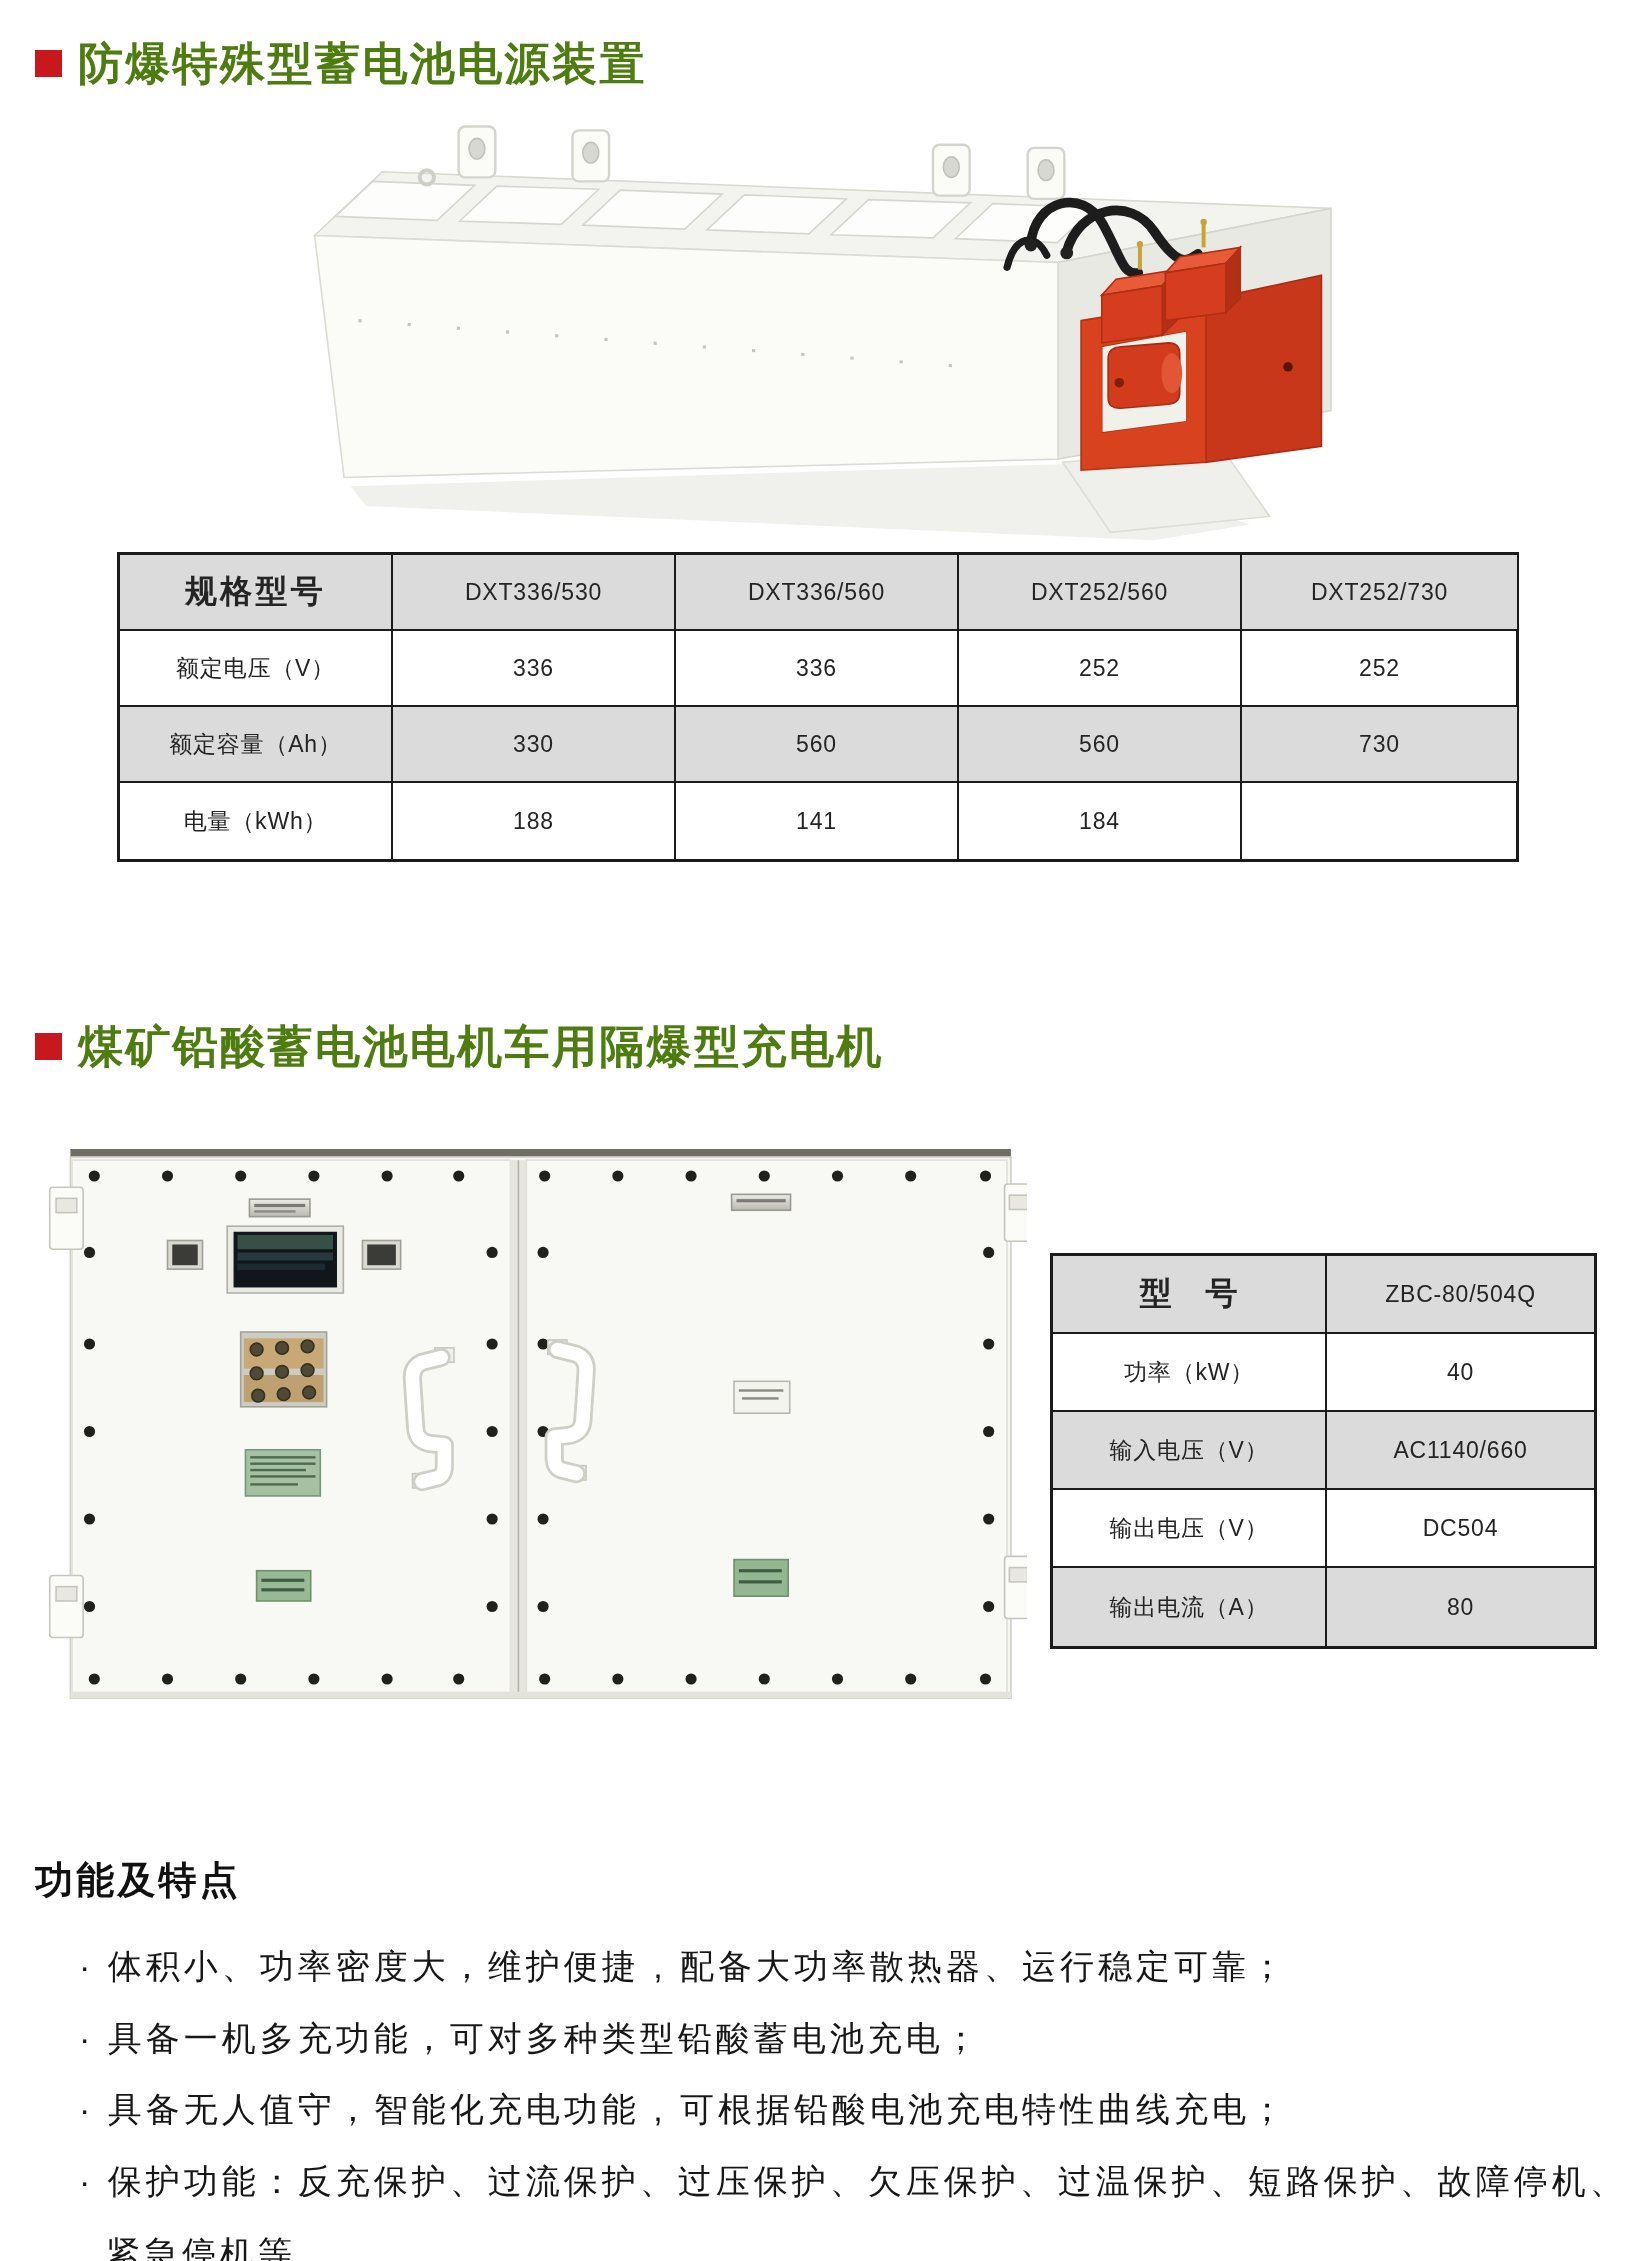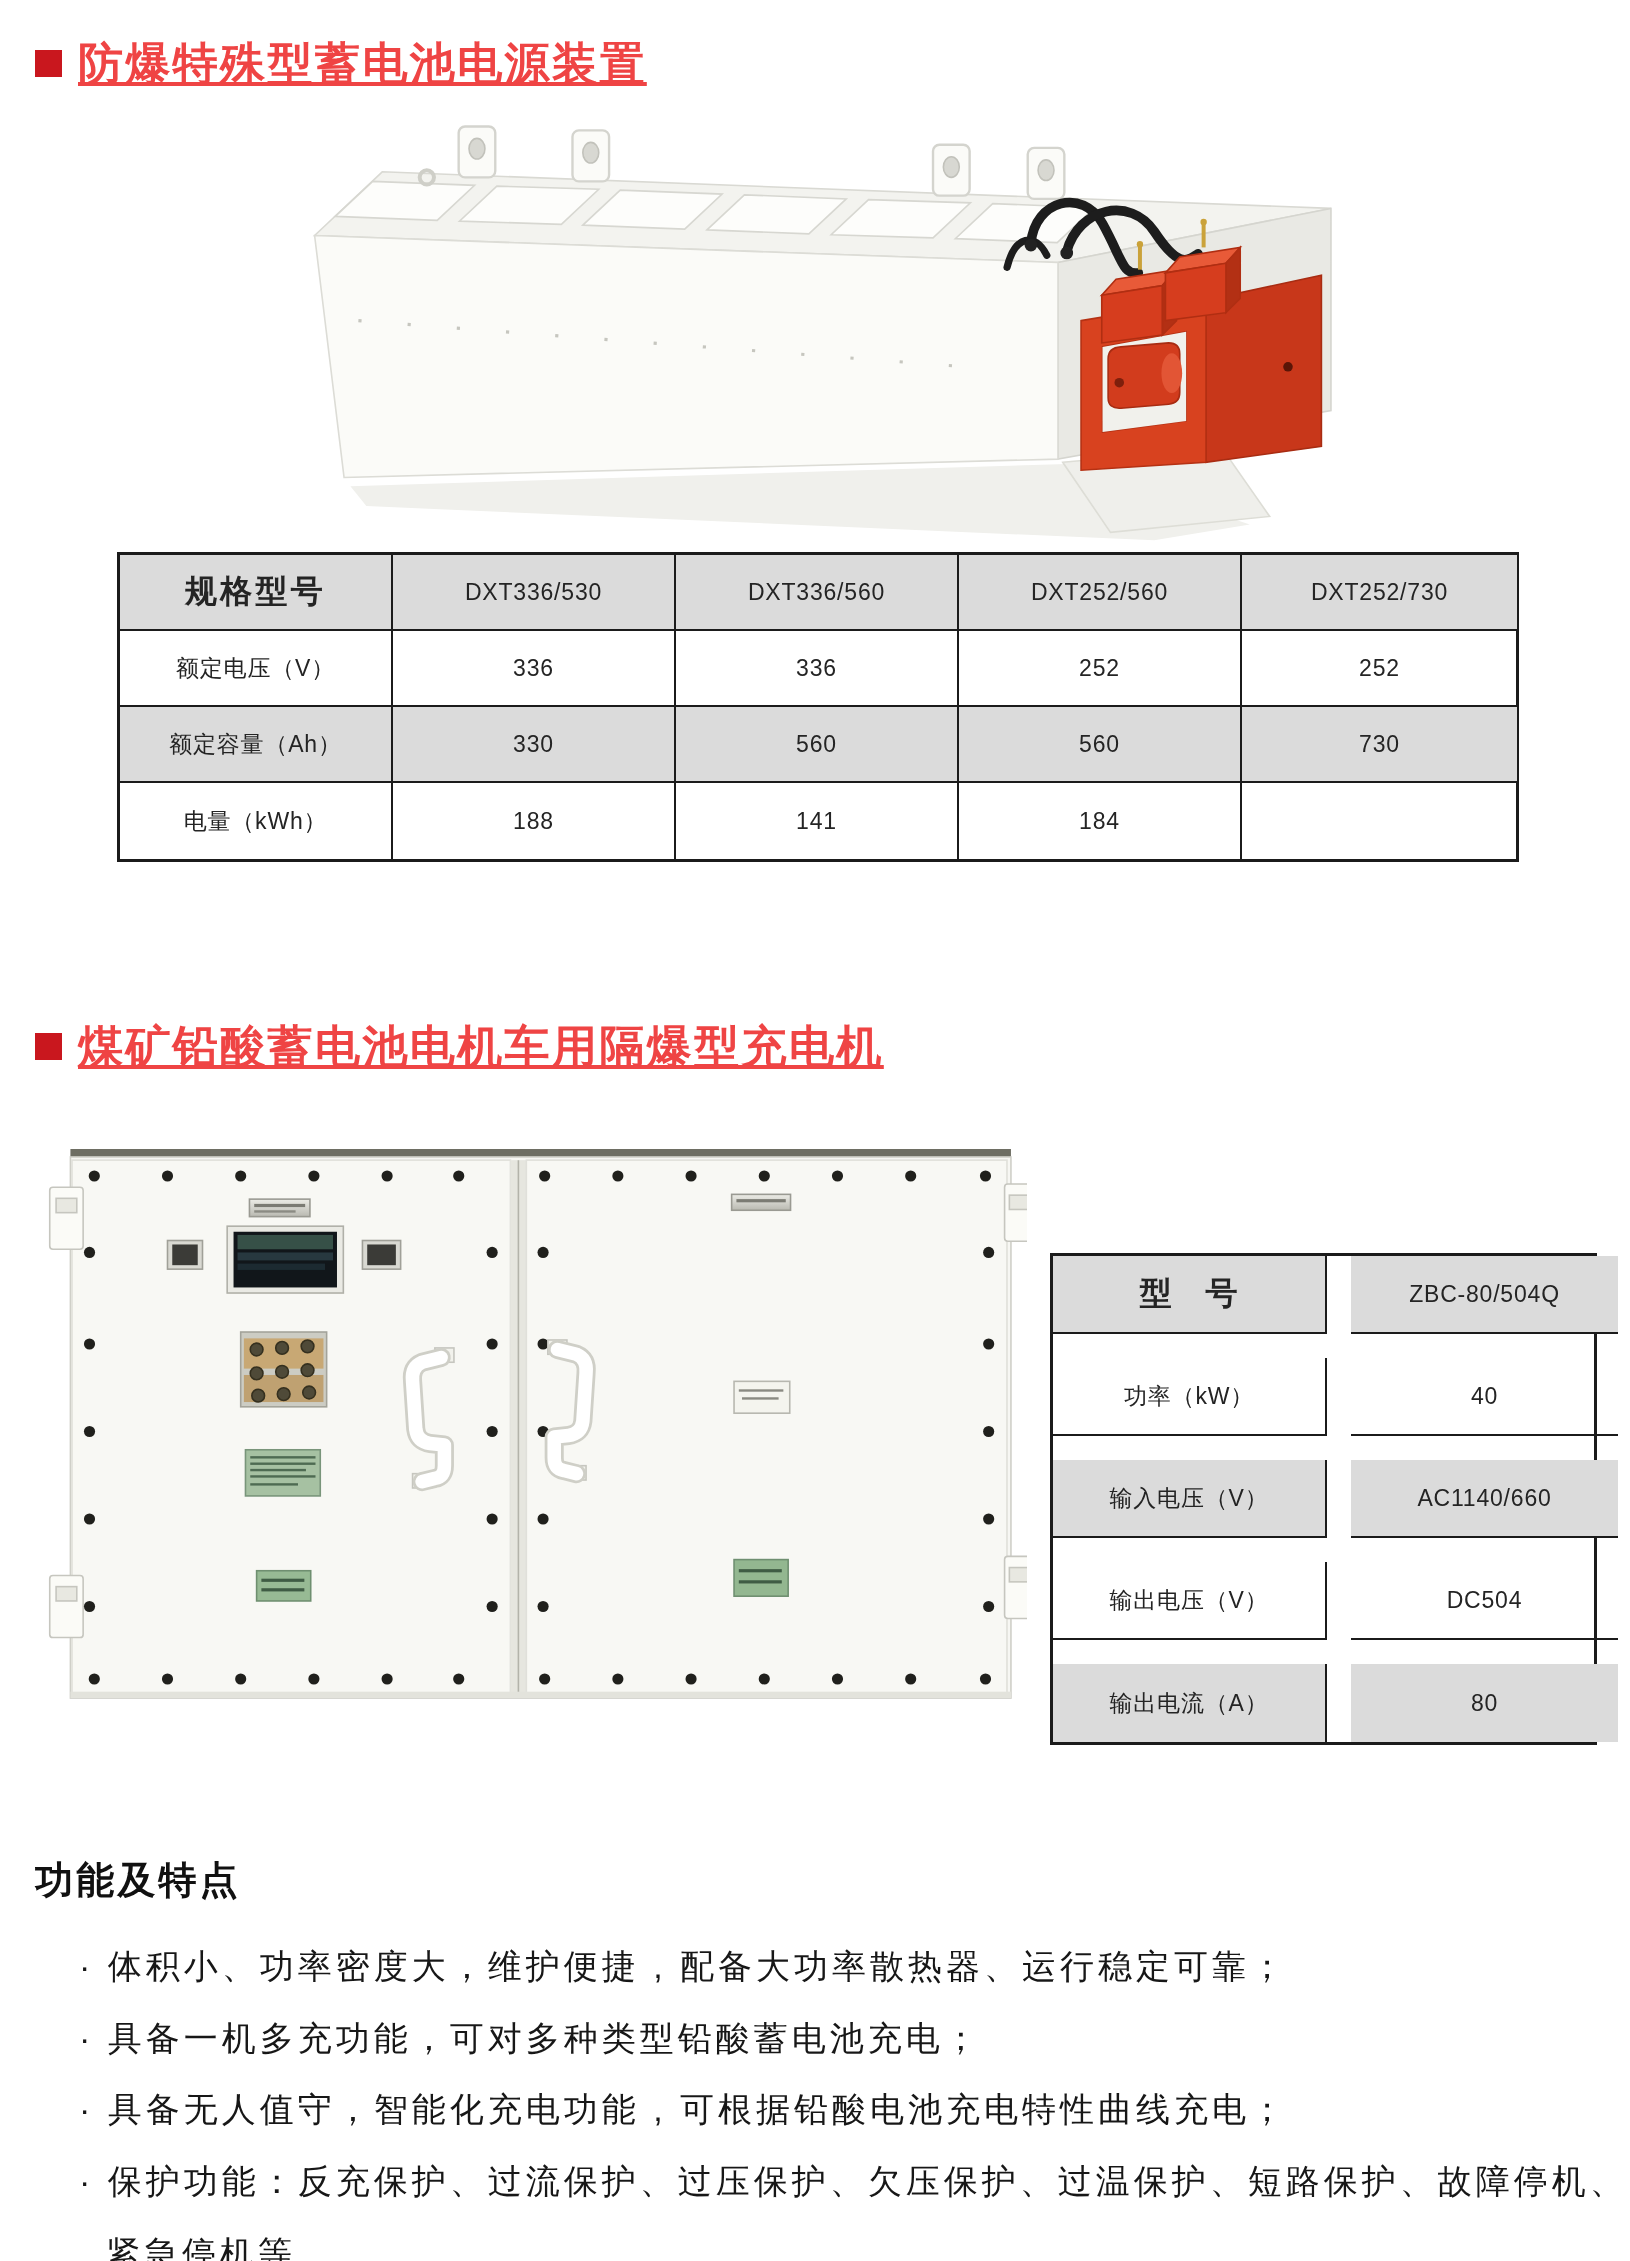--- a/index.html
+++ b/index.html
@@ -2,37 +2,37 @@
 <html style="font-size:12.7px"><head>
 <meta charset="utf-8">
 <style>
   html,body{margin:0;padding:0;background:#ffffff;}
   .page{position:relative;width:1631px;height:2261px;background:#ffffff;overflow:hidden;
         font-family:"Liberation Sans","DejaVu Sans",sans-serif;color:#1c1c1c;}
 
   
   .sec-head{position:absolute;left:35px;display:flex;align-items:center;}
   .sec-head .sq{width:27px;height:27px;background:#c9171e;margin-right:16px;flex:0 0 auto;}
-  .sec-head .txt{font-size:45px;font-weight:700;color:#ef4444;letter-spacing:2.4px;line-height:1;text-decoration:underline;}
+  .sec-head .txt{font-size:45px;font-weight:700;color:#4d7c0f;letter-spacing:2.4px;line-height:1;}
 
   
   .gtable{position:absolute;border:3.2px solid #1b1b1b;display:grid;background:#ffffff;}
   .gtable .cell{display:flex;align-items:center;justify-content:center;
                 font-size:23px;color:#242424;border-right:2.4px solid #1b1b1b;border-bottom:2.4px solid #1b1b1b;
                 letter-spacing:0.8px;}
   .t1{left:117px;top:552px;width:1396px;grid-template-columns:273px 283px 283px 283px 275px;
       grid-template-rows:repeat(4,76px);}
   .t1 .cell:nth-child(5n){border-right:none;}
   .t1 .cell:nth-child(n+16){border-bottom:none;}
   .t1 .cell:nth-child(-n+5),
   .t1 .cell:nth-child(n+11):nth-child(-n+15){background:#dbdbdb;}
   .t1 .cell:first-child{font-size:32px;font-weight:700;letter-spacing:3.2px;text-align:right;}
 
   .t2{left:1050px;top:1253px;width:541px;grid-template-columns:274px 267px;
-      grid-template-rows:repeat(5,78px);gap:24px;}
+      grid-template-rows:repeat(5,78px);}
   .t2 .cell:nth-child(2n){border-right:none;}
   .t2 .cell:nth-child(n+9){border-bottom:none;}
   .t2 .cell:nth-child(-n+2),
   .t2 .cell:nth-child(n+5):nth-child(-n+6),
   .t2 .cell:nth-child(n+9){background:#dbdbdb;}
   .t2 .cell:first-child{font-size:32px;font-weight:700;}
 
   
   .feat-title{position:absolute;left:35px;top:1855px;font-size:38px;font-weight:700;
               letter-spacing:3.2px;color:#111;}

